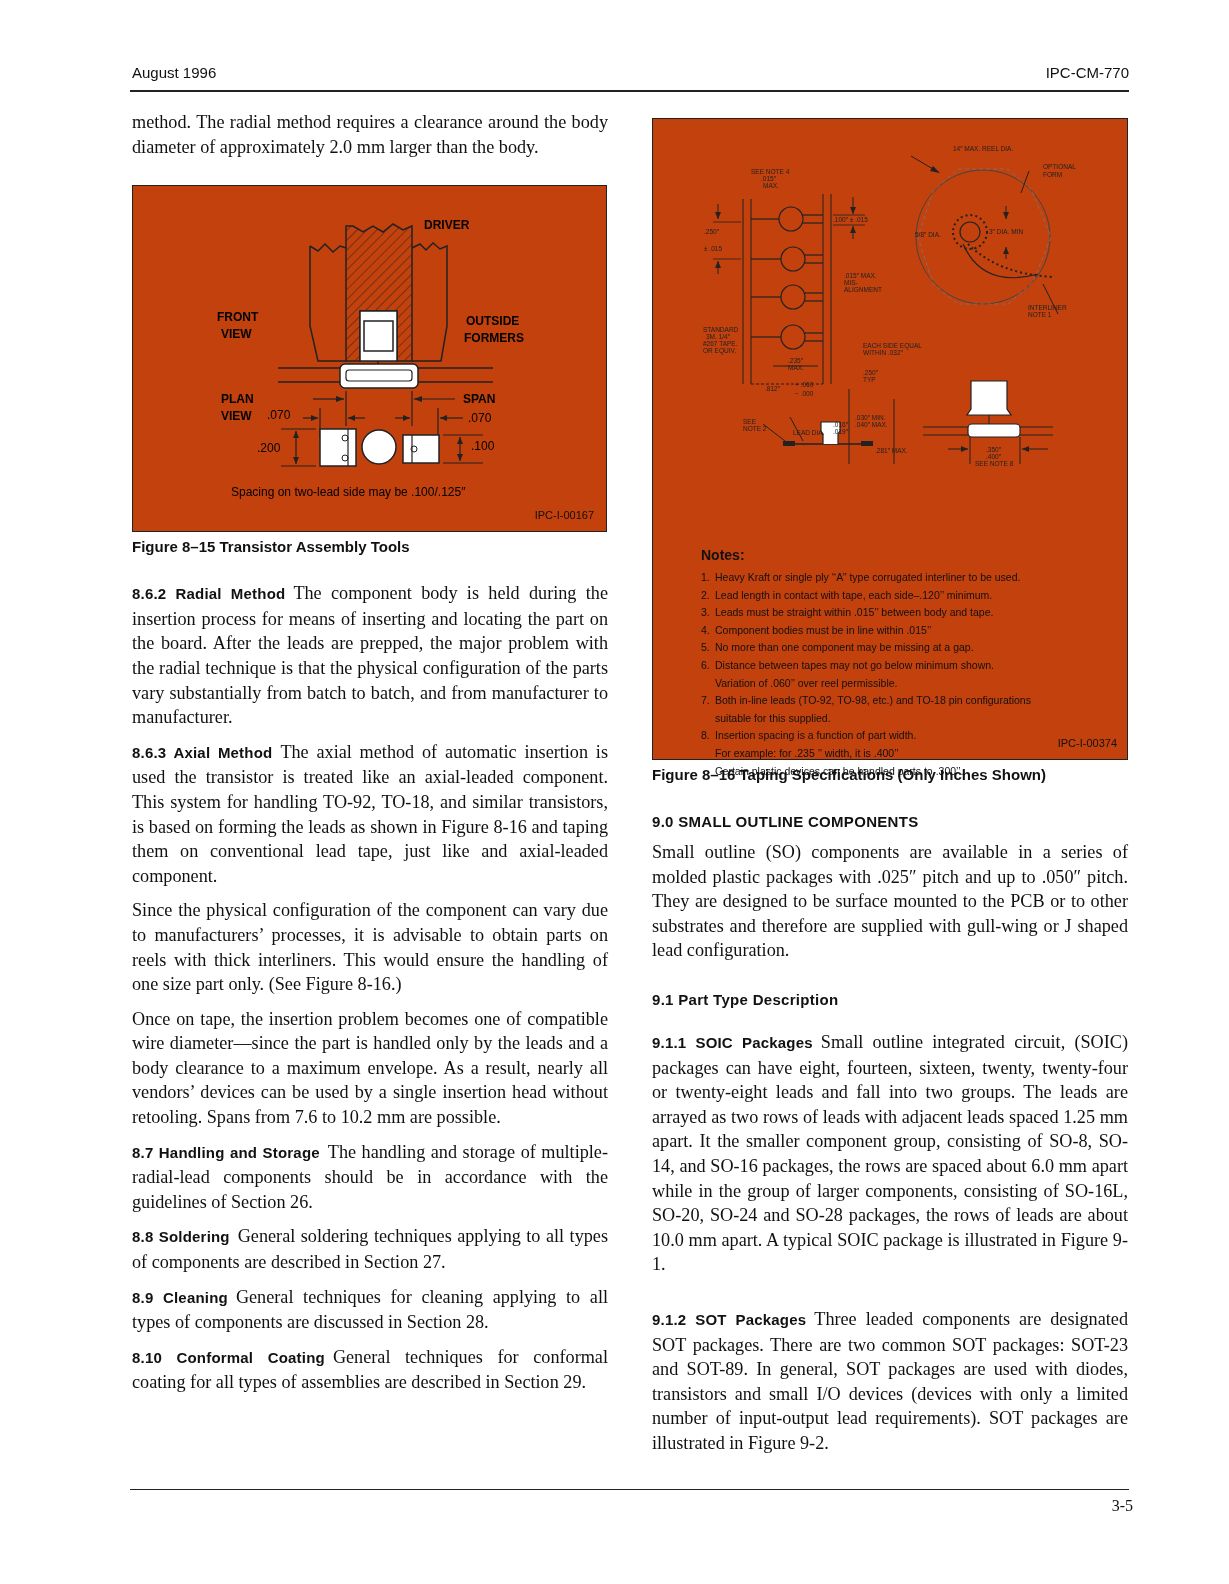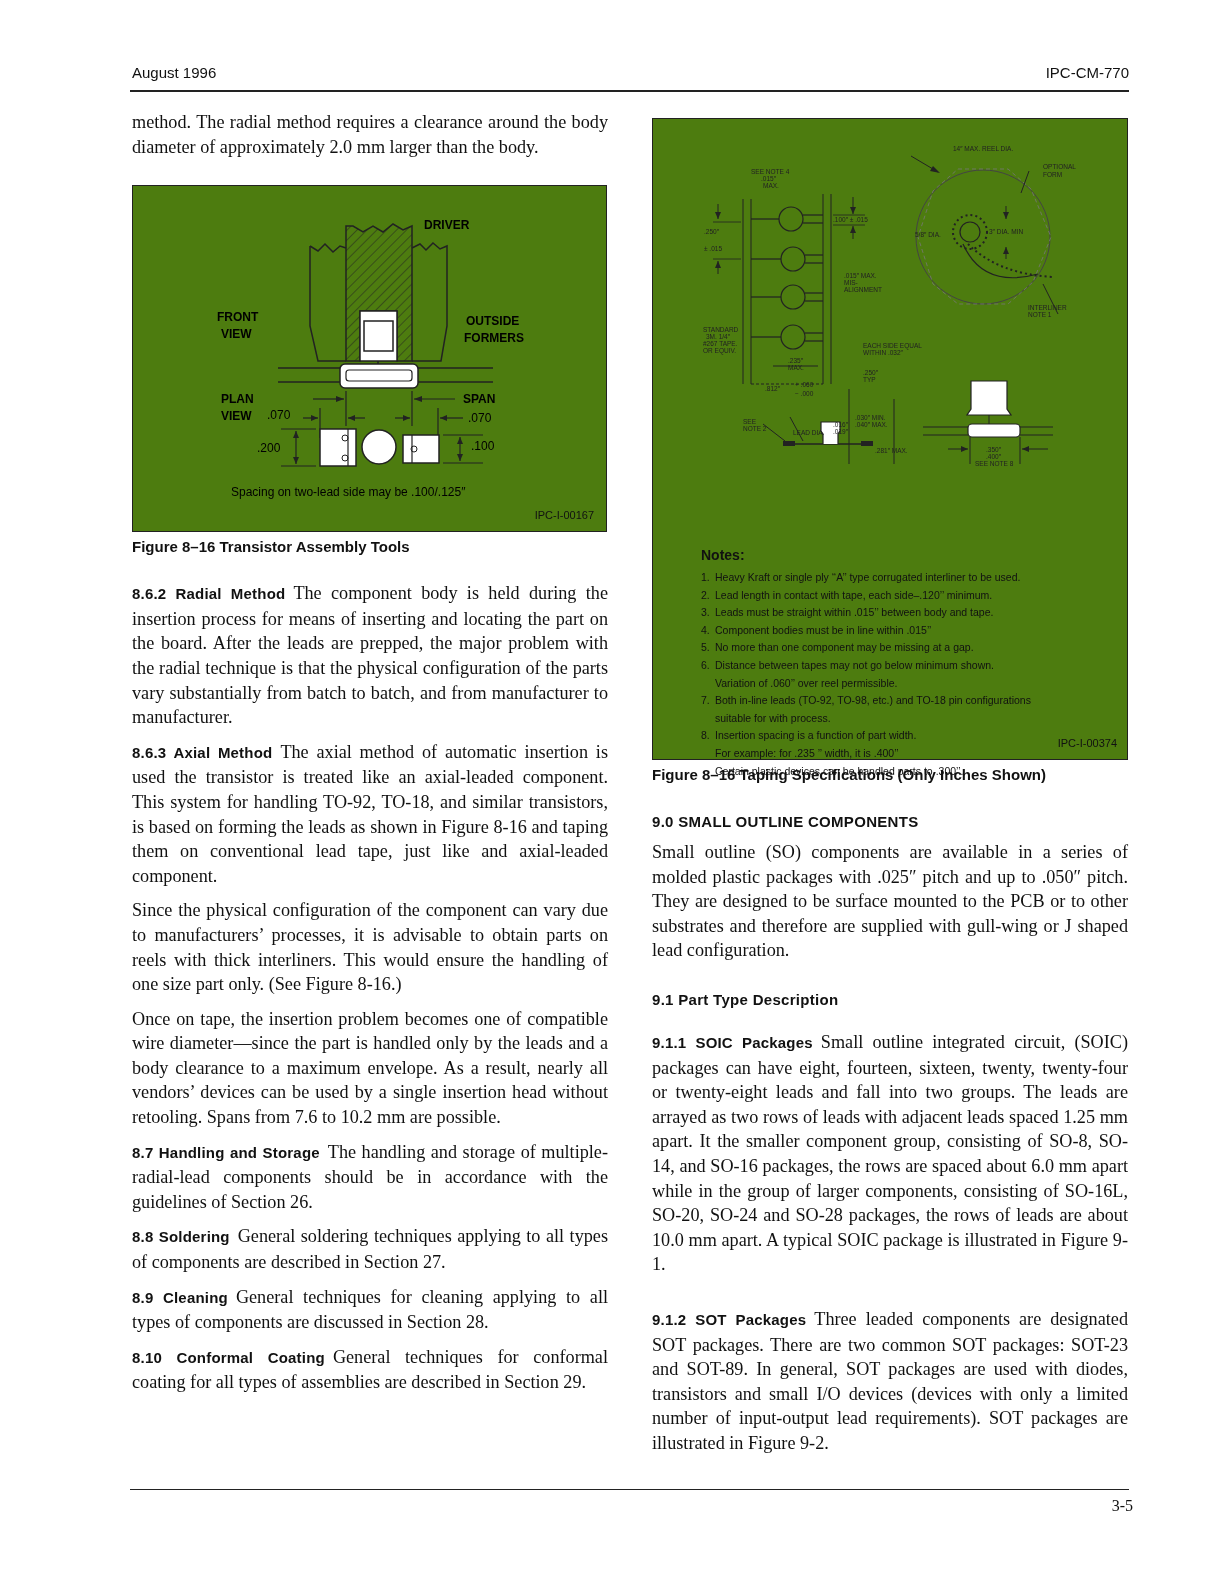--- a/index.html
+++ b/index.html
@@ -13,21 +13,21 @@
   .page-num { position: absolute; right: 96px; top: 1497px; font-size: 16px; }
 
   .col { position: absolute; width: 476px; }
   .col-left { left: 132px; top: 110px; }
   .col-right { left: 652px; top: 118px; }
 
   p.body { margin: 0 0 10px 0; font-size: 18.2px; line-height: 24.6px; text-align: justify; }
   .head-inline { font-family: "Liberation Sans", "DejaVu Sans", sans-serif; font-weight: bold; font-size: 15px; letter-spacing: 0.2px; margin-right: 8px; }
   .section-head { font-family: "Liberation Sans", "DejaVu Sans", sans-serif; font-weight: bold; font-size: 15px; margin: 0 0 10px 0; letter-spacing: 0.3px; }
 
-  .fig-box { border: 1.5px solid #222; position: relative; background: #4d7c0f; }
+  .fig-box { border: 1.5px solid #222; position: relative; background: #c2410c; }
   .fig-caption { font-family: "Liberation Sans", "DejaVu Sans", sans-serif; font-weight: bold; font-size: 15px; margin-top: 6px; }
   .fig-id { position: absolute; font-family: "Liberation Sans", "DejaVu Sans", sans-serif; font-size: 11px; }
 
   .notes { position: absolute; left: 48px; top: 392px; font-family: "Liberation Sans", "DejaVu Sans", sans-serif; }
   .notes-title { font-weight: bold; font-size: 14px; margin-bottom: 6px; margin-top: 36px; }
   .note { font-size: 10.5px; line-height: 17.6px; display: flex; }
   .note .n { width: 14px; flex: none; }
   .note-cont { font-size: 10.5px; line-height: 17.6px; padding-left: 14px; }
   svg text { font-family: "Liberation Sans", "DejaVu Sans", sans-serif; }
 </style>
@@ -109,21 +109,21 @@
         <text x="88" y="234" font-size="12" font-weight="bold">VIEW</text>
         <text x="330" y="217" font-size="12" font-weight="bold">SPAN</text>
         <text x="134" y="233" font-size="12">.070</text>
         <text x="335" y="236" font-size="12">.070</text>
         <text x="124" y="266" font-size="12">.200</text>
         <text x="338" y="264" font-size="12">.100</text>
         <text x="98" y="310" font-size="12">Spacing on two-lead side may be .100/.125″</text>
       </svg>
       <div class="fig-id" style="right:12px;bottom:10px;">IPC-I-00167</div>
     </div>
-    <div class="fig-caption" style="margin-bottom:26px;">Figure 8–16    Transistor Assembly Tools</div>
+    <div class="fig-caption" style="margin-bottom:26px;">Figure 8–15    Transistor Assembly Tools</div>
   </div>
 
   <p class="body serif">
     <span class="head-inline">8.6.2  Radial Method</span><span>The component body is held during the insertion process for means of inserting and locating the part on the board. After the leads are prepped, the major problem with the radial technique is that the physical configuration of the parts vary substantially from batch to batch, and from manufacturer to manufacturer.</span>
   </p>
   <p class="body serif">
     <span class="head-inline">8.6.3  Axial Method</span><span>The axial method of automatic insertion is used the transistor is treated like an axial-leaded component. This system for handling TO-92, TO-18, and similar transistors, is based on forming the leads as shown in Figure 8-16 and taping them on conventional lead tape, just like and axial-leaded component.</span>
   </p>
   <p class="body serif">Since the physical configuration of the component can vary due to manufacturers’ processes, it is advisable to obtain parts on reels with thick interliners. This would ensure the handling of one size part only. (See Figure 8-16.)</p>
   <p class="body serif">Once on tape, the insertion problem becomes one of compatible wire diameter—since the part is handled only by the leads and a body clearance to a maximum envelope. As a result, nearly all vendors’ devices can be used by a single insertion head without retooling. Spans from 7.6 to 10.2 mm are possible.</p>
@@ -287,21 +287,21 @@
           </div>
         <div class="note">
             <span class="n">6.</span>
             <span>Distance between tapes may not go below minimum shown.</span>
           </div>
         <div class="note-cont">Variation of .060’’ over reel permissible.</div>
         <div class="note">
             <span class="n">7.</span>
             <span>Both in-line leads (TO-92, TO-98, etc.) and TO-18 pin configurations</span>
           </div>
-        <div class="note-cont">suitable for with process.</div>
+        <div class="note-cont">suitable for this supplied.</div>
         <div class="note">
             <span class="n">8.</span>
             <span>Insertion spacing is a function of part width.</span>
           </div>
         <div class="note-cont">For example: for .235 ’’ width, it is .400’’</div>
         <div class="note-cont">Certain plastic devices can be handled parts to .300’’.</div>
       </div>
       <div class="fig-id" style="right:10px;bottom:10px;">IPC-I-00374</div>
     </div>
     <div class="fig-caption" style="margin-bottom:30px;">Figure 8–16  Taping Specifications (Only Inches Shown)</div>

